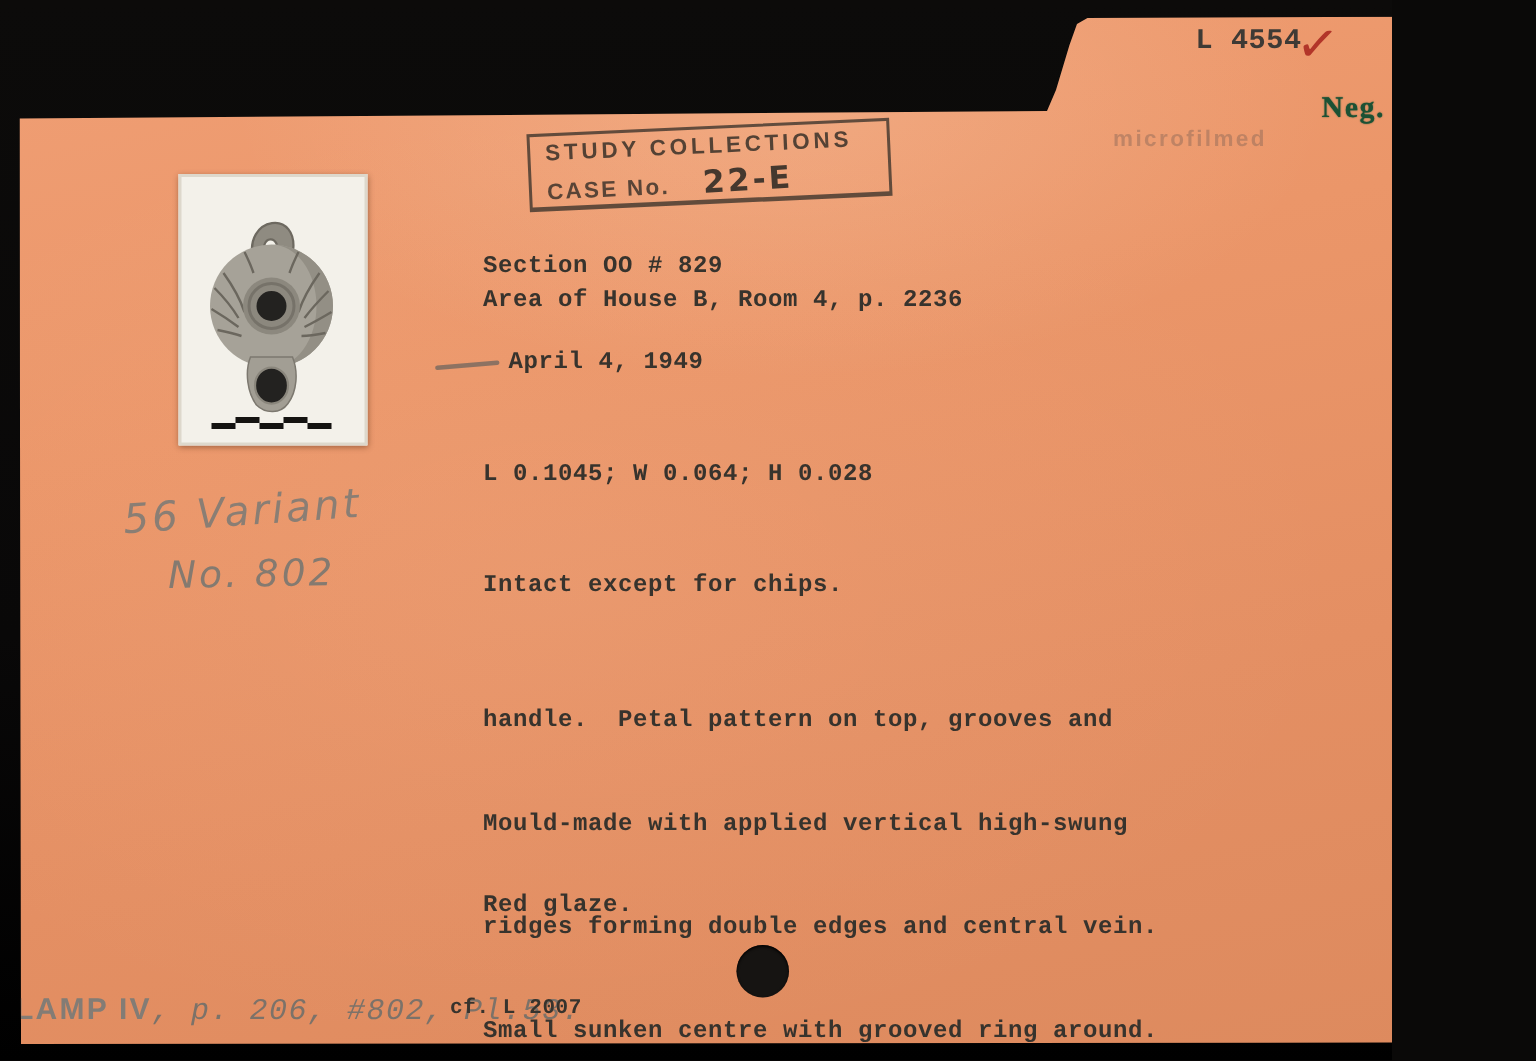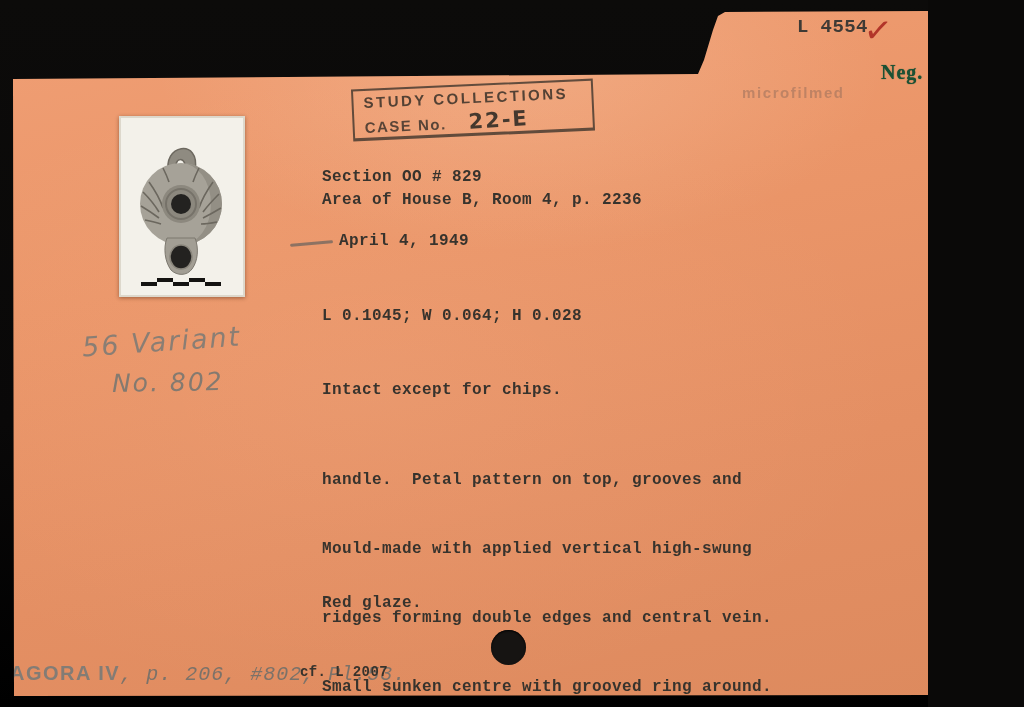--- a/index.html
+++ b/index.html
@@ -159,19 +159,19 @@
       <div>ridges forming double edges and central vein.</div>
       <div>Small sunken centre with grooved ring around.</div>
       
     </div>
 
     <span id="glaze-line" class="typed">Red glaze.</span>
 
     <div id="punch-hole"></div>
 
     <div id="citation">
-      <span id="citation-stamp">AGORA IV</span>
+      <span id="citation-stamp">LAMP IV</span>
       <span id="citation-hand">, p. 206, #802, Pl.53.</span>
     </div>
     <span id="cross-ref" class="typed">cf. L 2007</span>
 
   </div>
 </div>
 
 </body></html>

